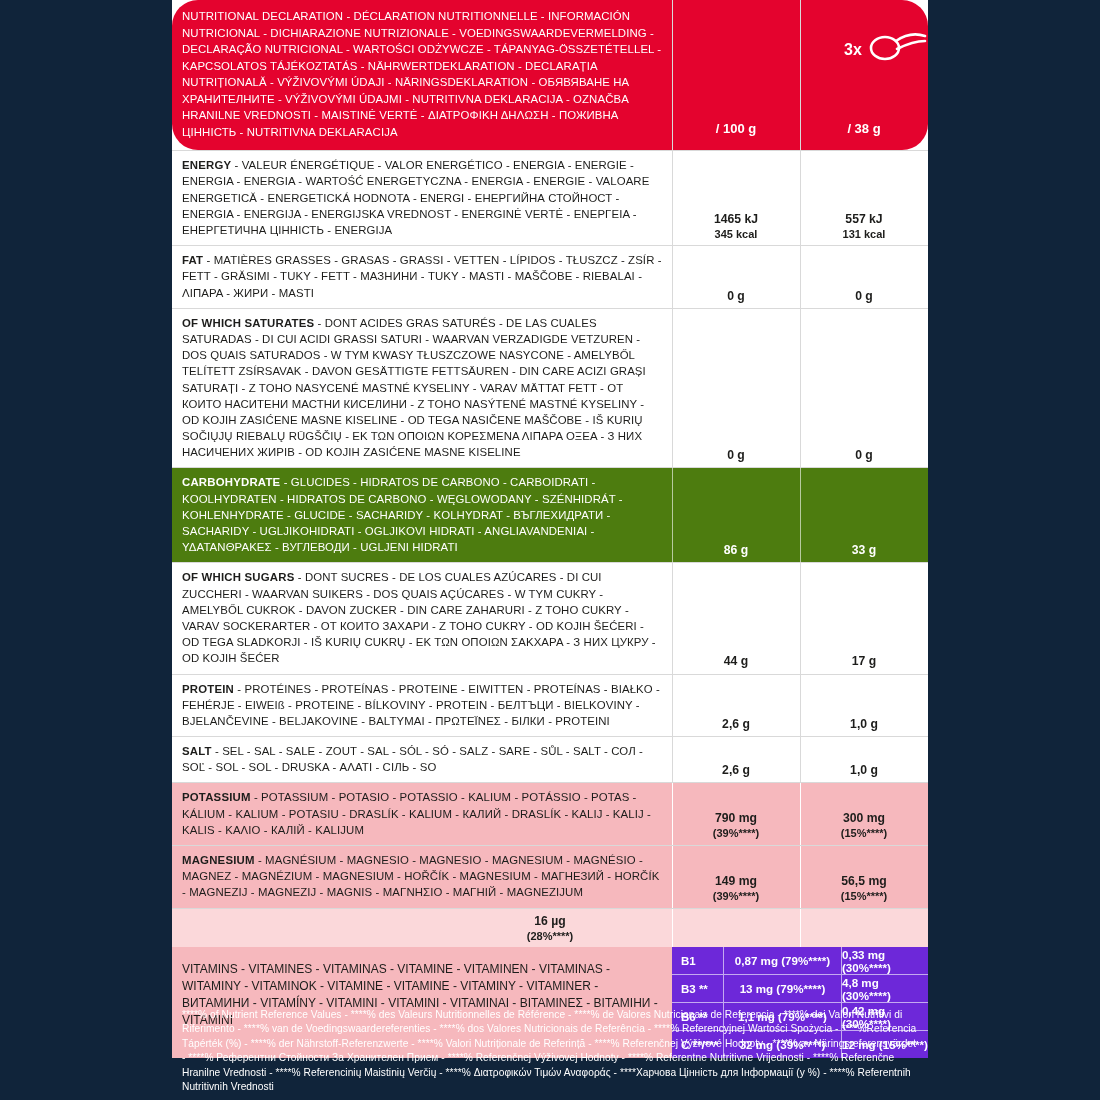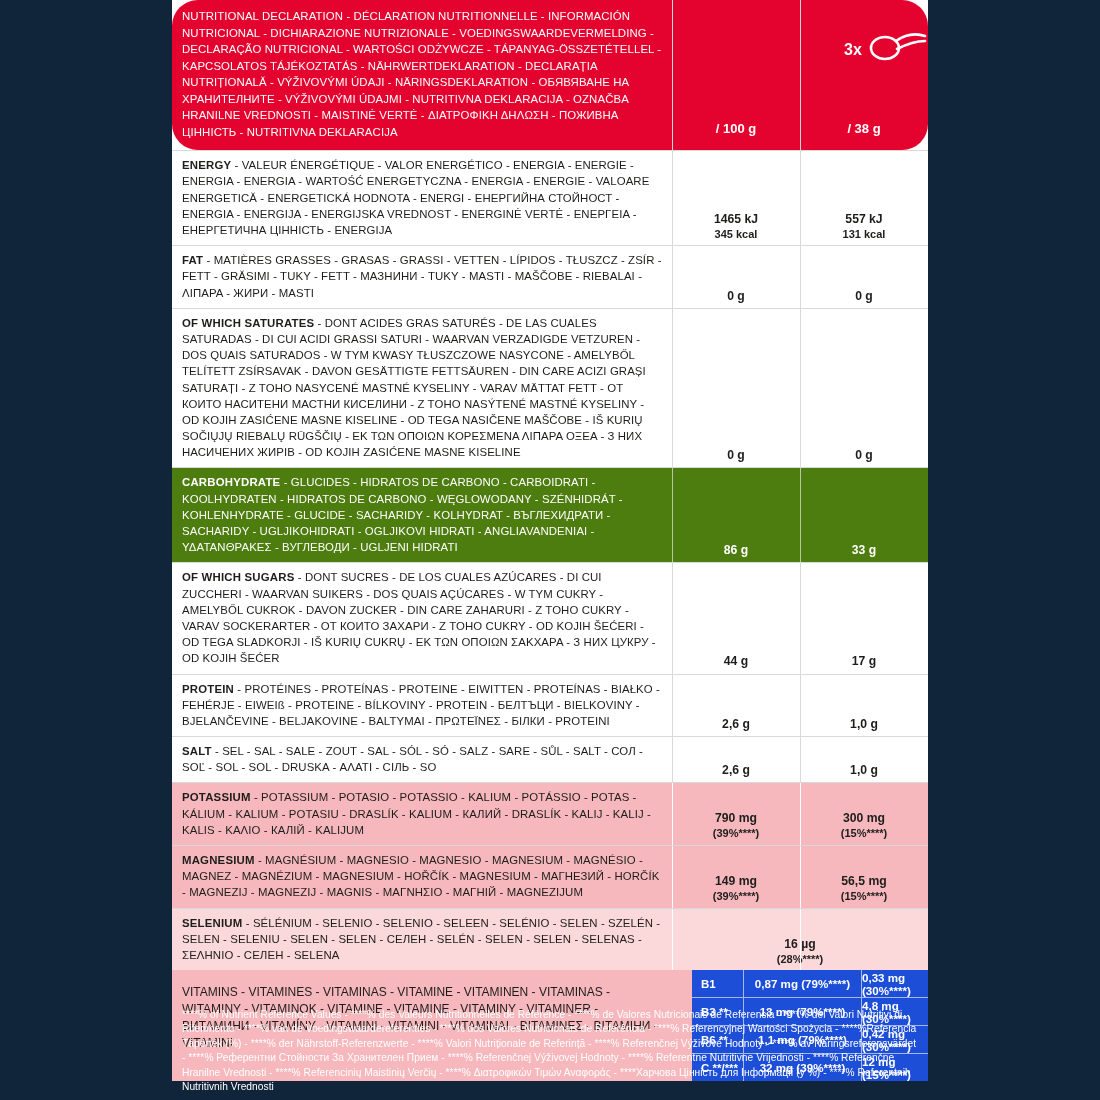--- a/index.html
+++ b/index.html
@@ -127,22 +127,21 @@
     padding: 14px 10px 14px 10px;
     font-size: 12px;
     line-height: 1.42;
     color: #1d1d1b;
     border-radius: 32px;
   }
   .vit-table {
     flex: 1 1 0;
     display: flex;
     flex-direction: column;
-    background: #1d4ed8;
-    margin-left: 20px;
+    background: #6d28d9;
   }
   .vit-line {
     display: flex;
     align-items: center;
     flex: 1 1 0;
     color: #ffffff;
     border-bottom: 1px solid rgba(255,255,255,.6);
     min-height: 27px;
   }
   .vit-line:last-child { border-bottom: none; }
@@ -314,21 +313,20 @@
             <span class="sub">(39%****)</span>
           </div>
           <div class="val-cell">
             <span>56,5 mg</span>
             <span class="sub">(15%****)</span>
           </div>
         </div>
         <div class="row pinklight sep">
           <div class="vline a"></div>
           <div class="vline b"></div>
-          <div class="label-cell"><span class="hl">SELENIUM</span><span> - SÉLÉNIUM - SELENIO - SELENIO - SELEEN - SELÉNIO - SELEN - SZELÉN - SELEN - SELENIU - SELEN - SELEN - СЕЛЕН - SELÉN - SELEN - SELEN - SELENAS - ΣΕΛΗΝΙΟ - СЕЛЕН - SELENA</span></div>
           <div class="val-cell">
             <span>16 µg</span>
             <span class="sub">(28%****)</span>
           </div>
         </div>
       </div>
 
     <div class="vit-row">
       <div class="vit-label">
         <span class="hl">VITAMINS</span><span> - VITAMINES - VITAMINAS - VITAMINE - VITAMINEN - VITAMINAS - WITAMINY - VITAMINOK - VITAMINE - VITAMINE - VITAMINY - VITAMINER - ВИТАМИНИ - VITAMÍNY - VITAMINI - VITAMINI - VITAMINAI - ΒΙΤΑΜΙΝΕΣ - ВІТАМІНИ - VITAMINI</span>

